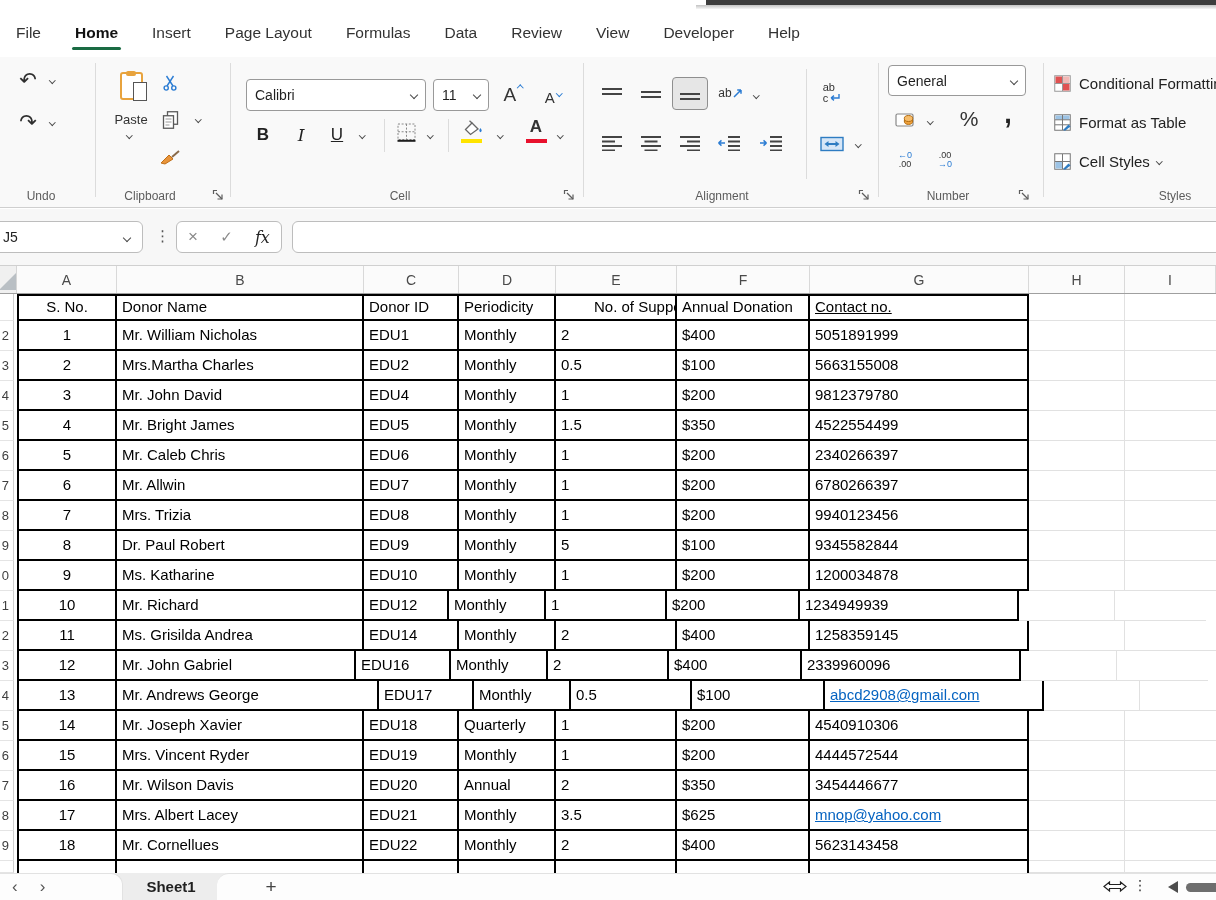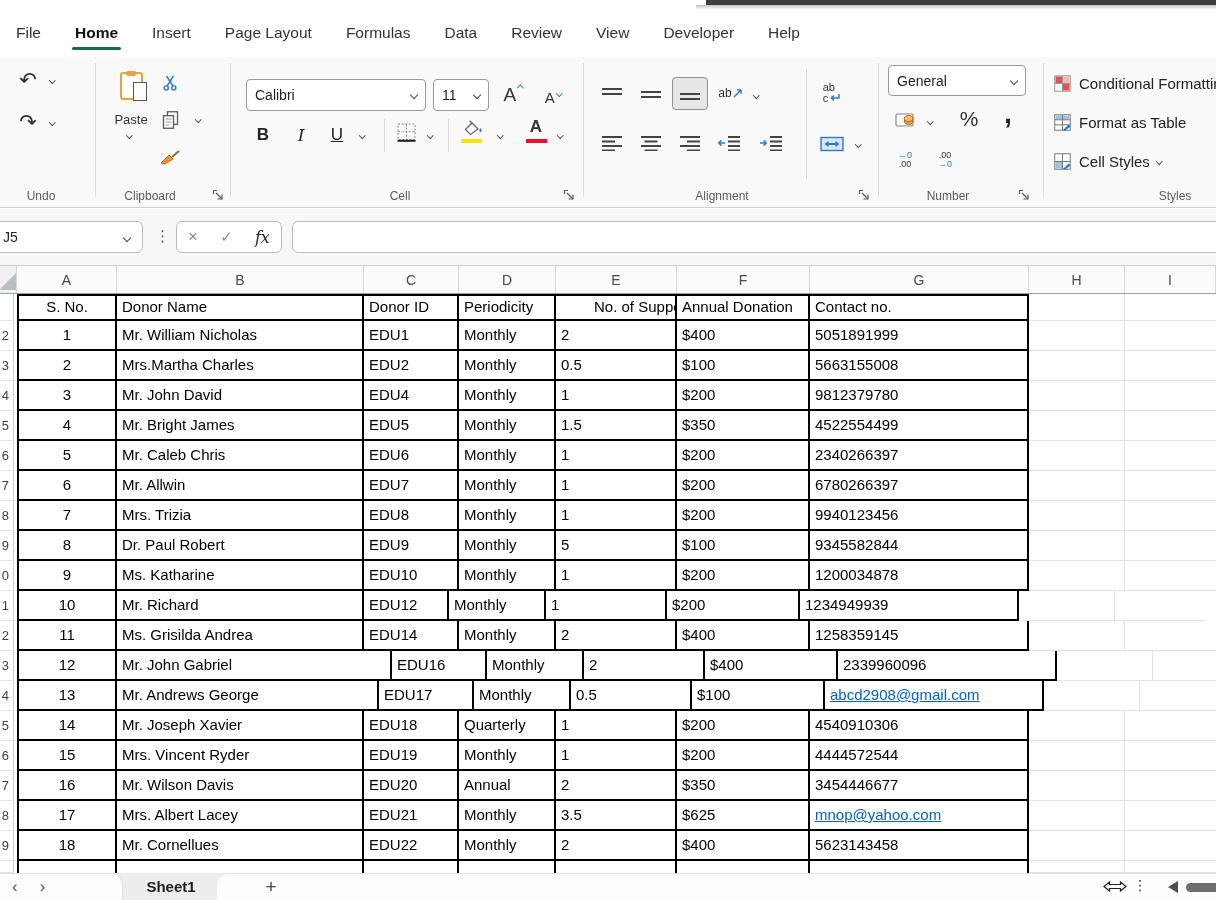--- a/index.html
+++ b/index.html
@@ -465,21 +465,21 @@
 <div class="abs" id="grid-body">
     <div class="grow hdr">
       <div class="rowhdr"></div>
       <div class="rspace"></div>
       <div class="tcell first center" style="width: 100px;">S. No.</div>
       <div class="tcell" style="width: 247px;">Donor Name</div>
       <div class="tcell" style="width: 95px;">Donor ID</div>
       <div class="tcell" style="width: 97px;">Periodicity</div>
       <div class="tcell" style="width: 121px; padding-left: 38px;">No. of Supports</div>
       <div class="tcell" style="width: 133px;">Annual Donation</div>
-      <div class="tcell" style="width: 219px;">Contact no.</div>
+      <div class="tcell" style="width: 219px; text-decoration: underline;">Contact no.</div>
       <div class="lcell" style="width: 96px;"></div>
       <div class="lcell last" style="width: 91px;"></div>
     </div>
     <div class="grow ">
       <div class="rowhdr">2</div>
       <div class="rspace"></div>
       <div class="tcell first center" style="width: 100px;">1</div>
       <div class="tcell" style="width: 247px;">Mr. William Nicholas</div>
       <div class="tcell" style="width: 95px;">EDU1</div>
       <div class="tcell" style="width: 97px;">Monthly</div>
@@ -616,21 +616,21 @@
       <div class="tcell" style="width: 121px;">2</div>
       <div class="tcell" style="width: 133px;">$400</div>
       <div class="tcell" style="width: 219px;">1258359145</div>
       <div class="lcell" style="width: 96px;"></div>
       <div class="lcell last" style="width: 91px;"></div>
     </div>
     <div class="grow ">
       <div class="rowhdr">3</div>
       <div class="rspace"></div>
       <div class="tcell first center" style="width: 100px;">12</div>
-      <div class="tcell" style="width: 275px;">Mr. John Gabriel</div>
+      <div class="tcell" style="width: 239px;">Mr. John Gabriel</div>
       <div class="tcell" style="width: 95px;">EDU16</div>
       <div class="tcell" style="width: 97px;">Monthly</div>
       <div class="tcell" style="width: 121px;">2</div>
       <div class="tcell" style="width: 133px;">$400</div>
       <div class="tcell" style="width: 219px;">2339960096</div>
       <div class="lcell" style="width: 96px;"></div>
       <div class="lcell last" style="width: 91px;"></div>
     </div>
     <div class="grow ">
       <div class="rowhdr">4</div>

